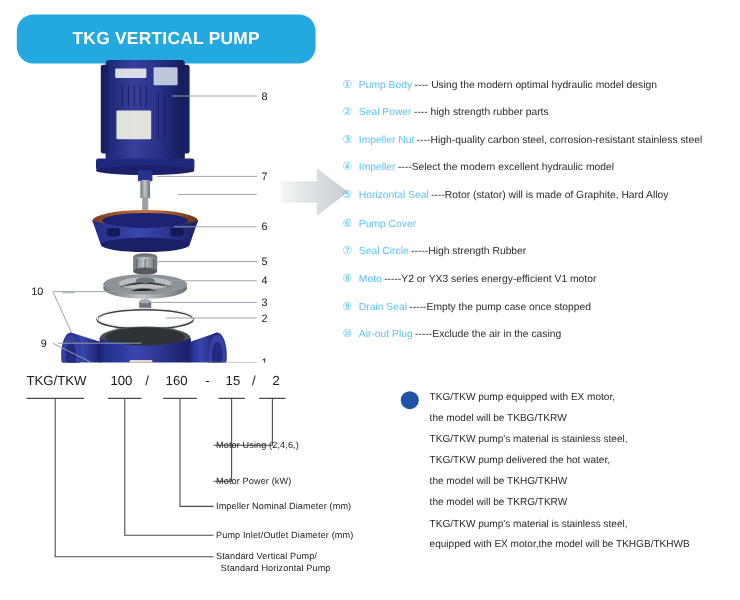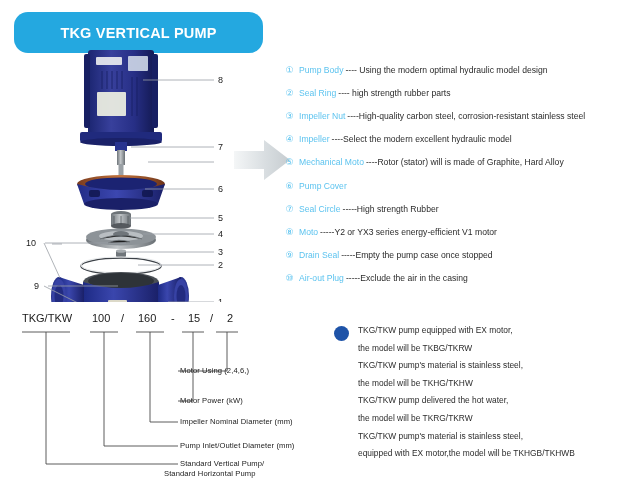--- a/index.html
+++ b/index.html
@@ -255,36 +255,36 @@
   </div>
 
   <div id="parts-list">
     <div class="part-row">
       <span class="part-num">①</span>
       <span class="part-name">Pump Body</span>
       <span class="part-desc">---- Using the modern optimal hydraulic model design</span>
     </div>
     <div class="part-row">
       <span class="part-num">②</span>
-      <span class="part-name">Seal Ring</span>
+      <span class="part-name">Seal Power</span>
       <span class="part-desc">---- high strength rubber parts</span>
     </div>
     <div class="part-row">
       <span class="part-num">③</span>
       <span class="part-name">Impeller Nut</span>
       <span class="part-desc">----High-quality carbon steel, corrosion-resistant stainless steel</span>
     </div>
     <div class="part-row">
       <span class="part-num">④</span>
       <span class="part-name">Impeller</span>
       <span class="part-desc">----Select the modern excellent hydraulic model</span>
     </div>
     <div class="part-row">
       <span class="part-num">⑤</span>
-      <span class="part-name">Mechanical Moto</span>
+      <span class="part-name">Horizontal Seal</span>
       <span class="part-desc">----Rotor (stator) will is made of Graphite, Hard Alloy</span>
     </div>
     <div class="part-row">
       <span class="part-num">⑥</span>
       <span class="part-name">Pump Cover</span>
     </div>
     <div class="part-row">
       <span class="part-num">⑦</span>
       <span class="part-name">Seal Circle</span>
       <span class="part-desc">-----High strength Rubber</span>
@@ -331,28 +331,28 @@
     <div class="code-tok" style="left:163px;top:0px;">-</div>
     <div class="code-tok" style="left:180px;top:0px;">15</div>
     <div class="code-tok" style="left:202px;top:0px;">/</div>
     <div class="code-tok" style="left:219px;top:0px;">2</div>
 
     <div class="brk-label" style="left:172px;top:54px;">Motor Using (2,4,6,)</div>
     <div class="brk-label" style="left:172px;top:84px;">Motor Power  (kW)</div>
     <div class="brk-label" style="left:172px;top:105px;">Impeller Nominal Diameter (mm)</div>
     <div class="brk-label" style="left:172px;top:129px;">Pump Inlet/Outlet Diameter (mm)</div>
     <div class="brk-label" style="left:172px;top:147px;">Standard Vertical Pump/</div>
-    <div class="brk-label" style="left:156px;top:157px;text-align:center;">Standard Horizontal Pump</div>
+    <div class="brk-label" style="left:176px;top:157px;text-align:center;">Standard Horizontal Pump</div>
   </div>
 
   <div id="variants-note">
     <div id="variant-bullet"></div>
     <div class="variant-line">TKG/TKW pump equipped with EX motor,</div>
     <div class="variant-line">the model will be TKBG/TKRW</div>
     <div class="variant-line">TKG/TKW pump's material is stainless steel,</div>
+    <div class="variant-line">TKG/TKW pump delivered the hot water,</div>
     <div class="variant-line">the model will be TKHG/TKHW</div>
-    <div class="variant-line">TKG/TKW pump delivered the hot water,</div>
     <div class="variant-line">the model will be TKRG/TKRW</div>
     <div class="variant-line">TKG/TKW pump's material is stainless steel,</div>
     <div class="variant-line">equipped with EX motor,the model will be TKHGB/TKHWB</div>
   </div>
 
 </div>
 
 </body></html>

